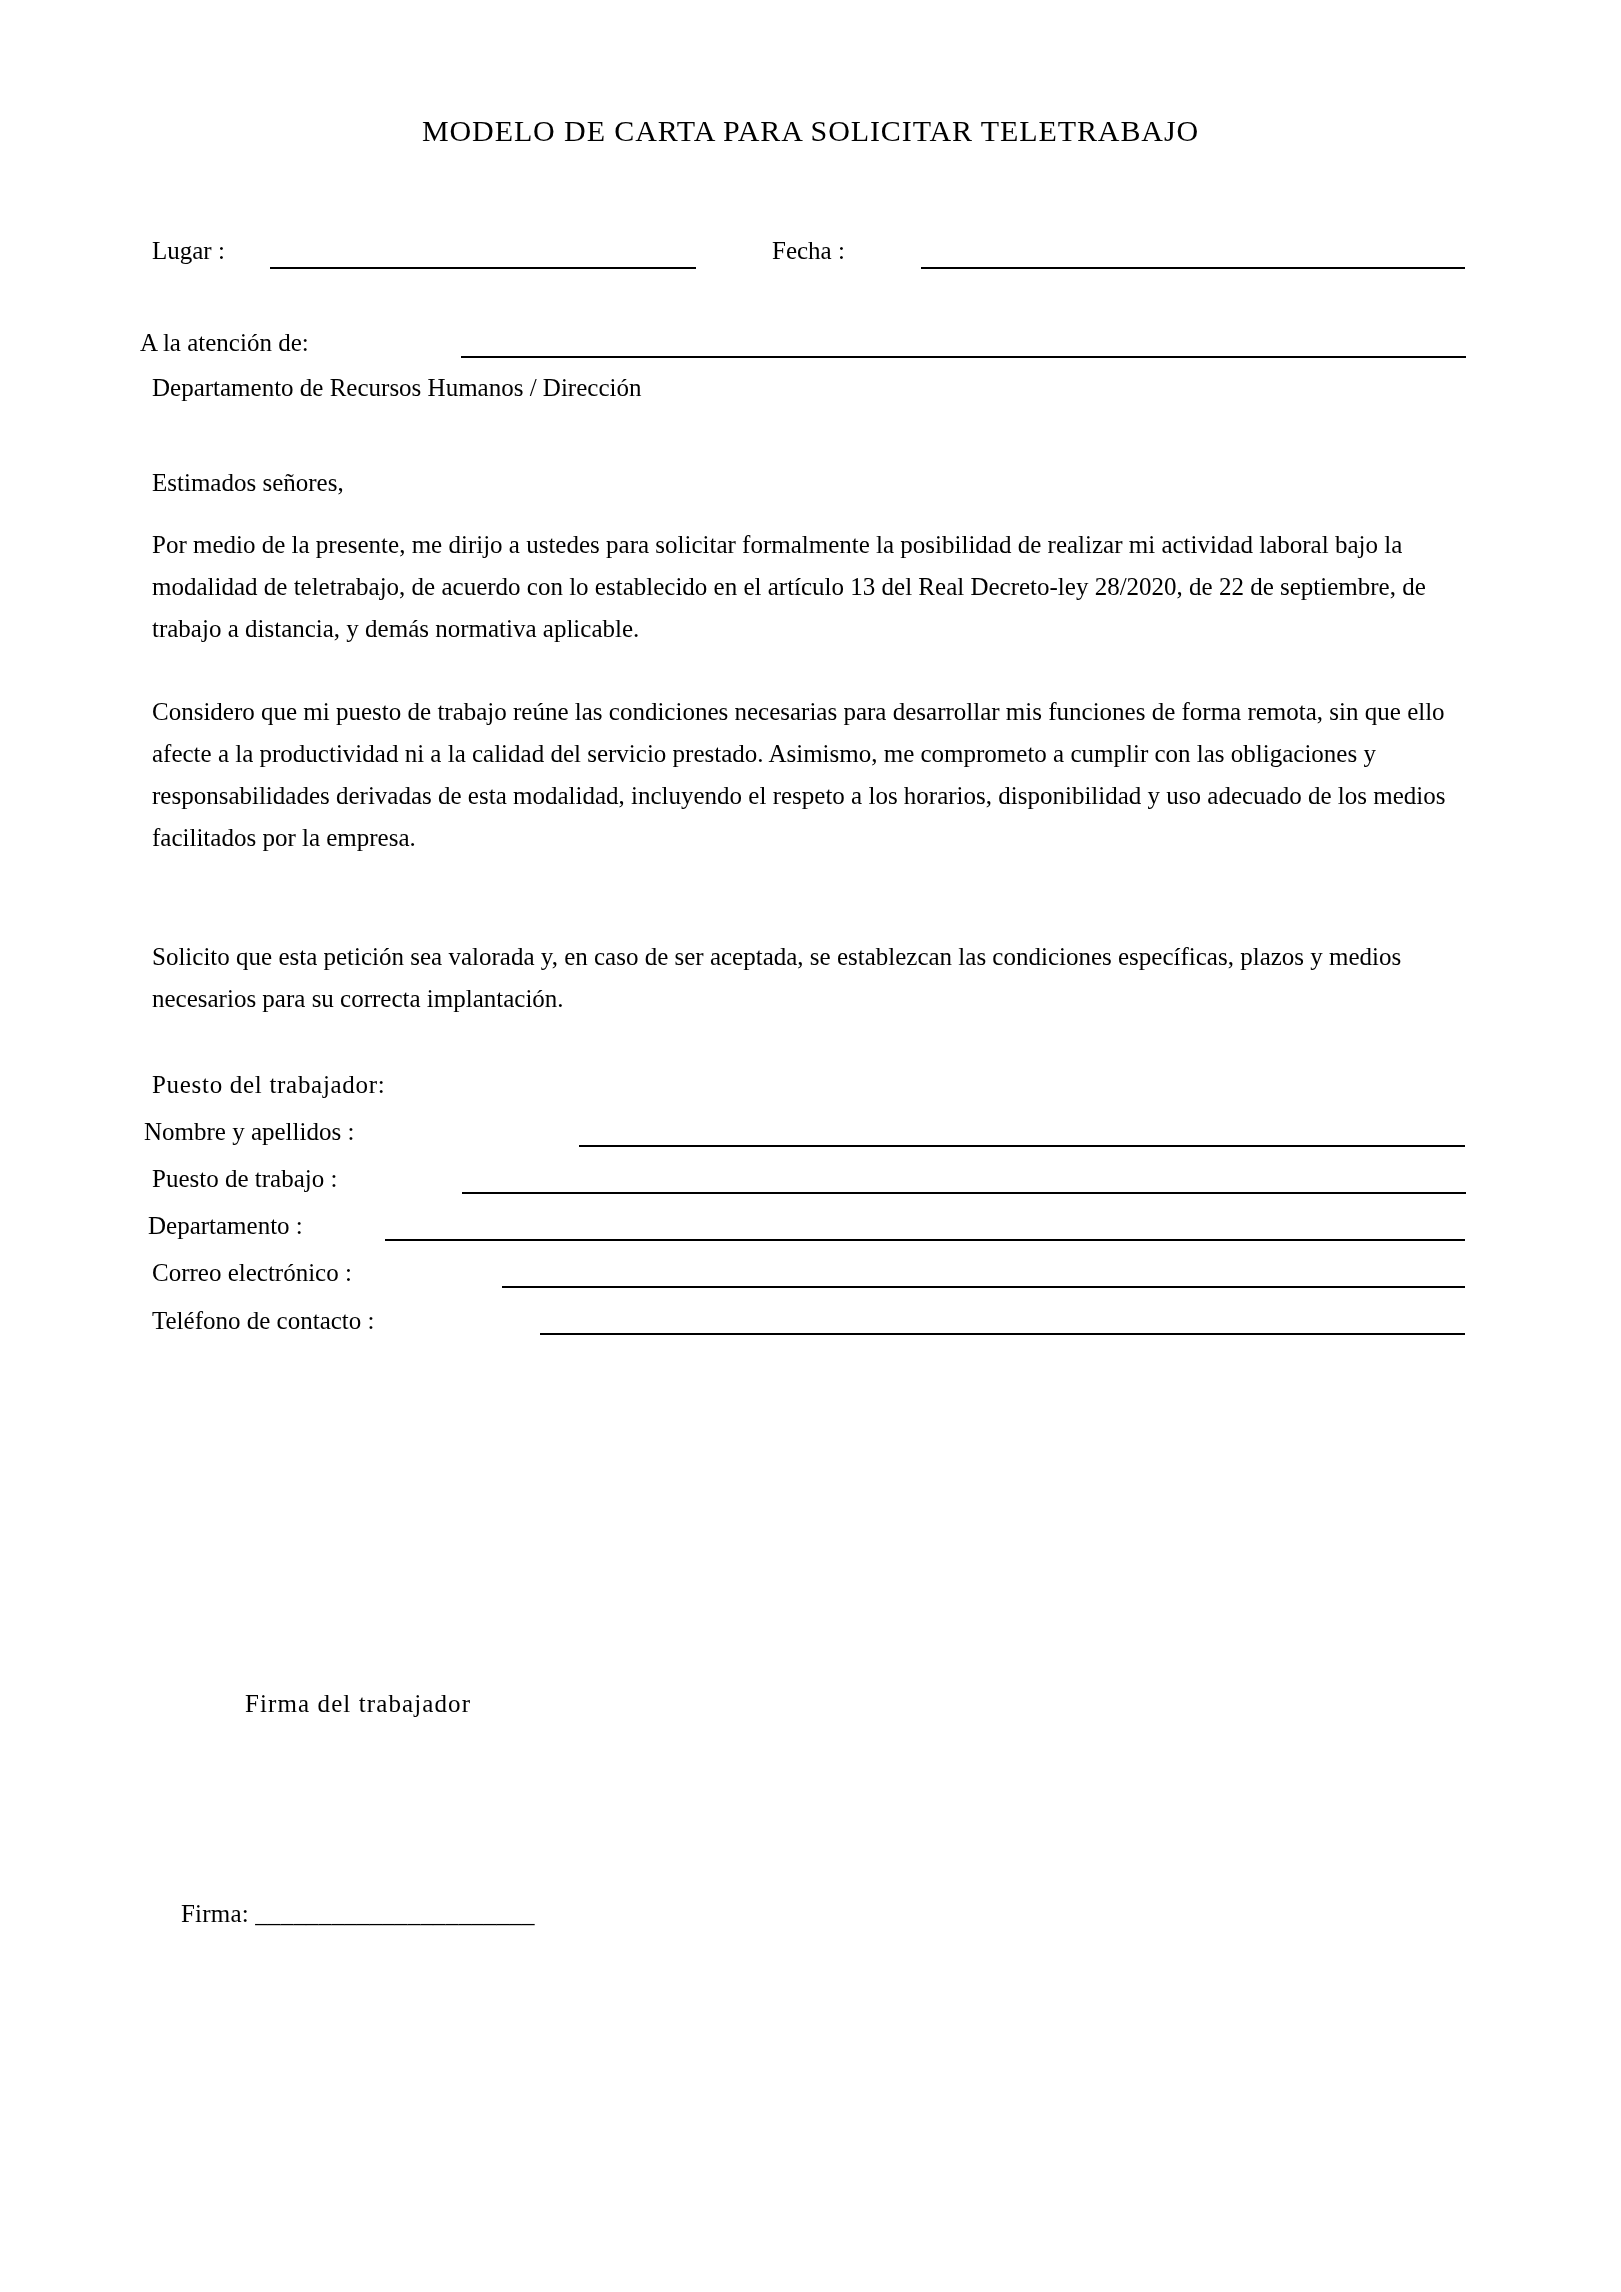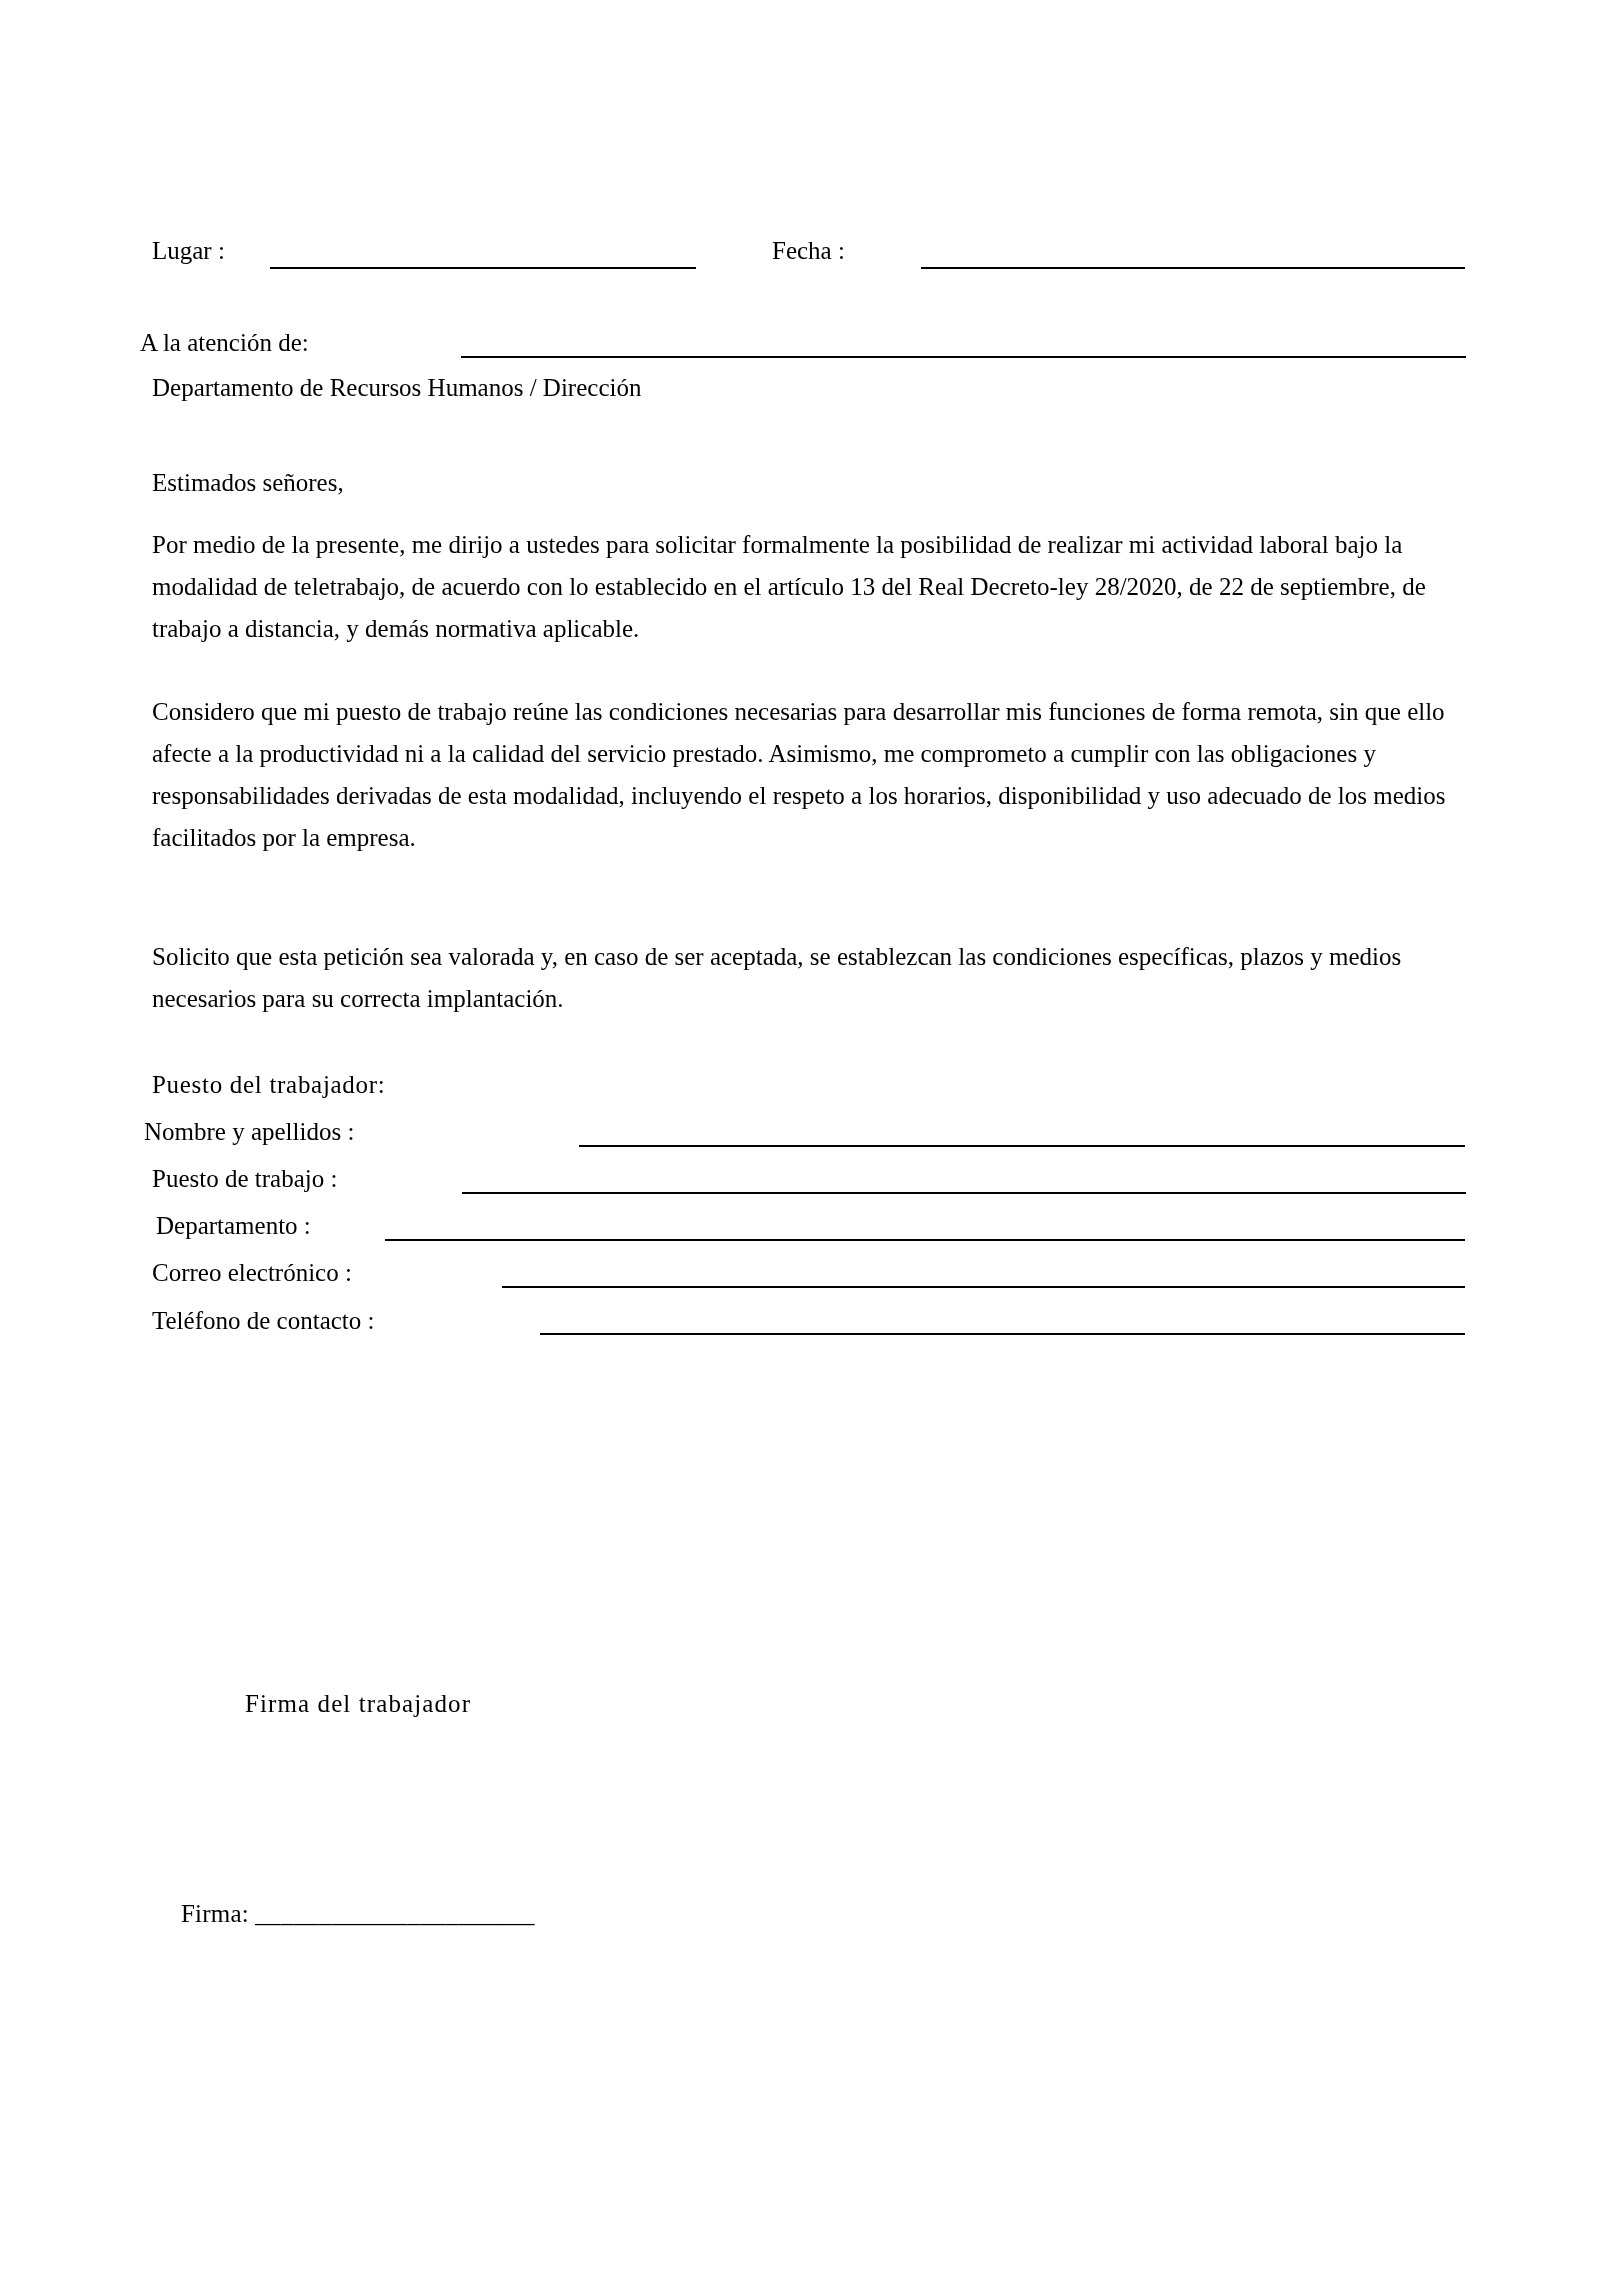--- a/index.html
+++ b/index.html
@@ -68,20 +68,21 @@
 
   .firma-final {
     letter-spacing: 0.2px;
   }
 </style>
 </head>
 <body>
 
 <div id="page">
 
+  <div class="doc-title">MODELO DE CARTA PARA SOLICITAR TELETRABAJO</div>
 
   <div class="abs" style="left:152px; top:238px;">Lugar :</div>
   <div class="rule" style="left:270px; top:267px; width:426px;"></div>
   <div class="abs" style="left:274px; top:238px;"></div>
 
   <div class="abs" style="left:772px; top:238px;">Fecha :</div>
   <div class="rule" style="left:921px; top:267px; width:544px;"></div>
   <div class="abs" style="left:926px; top:238px;"></div>
 
   <div class="abs" style="left:140px; top:330px;">A la atención de:</div>
@@ -101,21 +102,21 @@
   <div class="abs datos-heading" style="left:152px; top:1072px;">Puesto del trabajador:</div>
 
   <div class="abs" style="left:144px; top:1119px;">Nombre y apellidos :</div>
   <div class="rule" style="left:579px; top:1145px; width:886px;"></div>
   <div class="abs" style="left:584px; top:1119px;"></div>
 
   <div class="abs" style="left:152px; top:1166px;">Puesto de trabajo :</div>
   <div class="rule" style="left:462px; top:1192px; width:1004px;"></div>
   <div class="abs" style="left:467px; top:1166px;"></div>
 
-  <div class="abs" style="left:156px; top:1213px;text-align:right;">Departamento :</div>
+  <div class="abs" style="left:148px; top:1213px;text-align:right;">Departamento :</div>
   <div class="rule" style="left:385px; top:1239px; width:1080px;"></div>
   <div class="abs" style="left:390px; top:1213px;"></div>
 
   <div class="abs" style="left:152px; top:1260px;">Correo electrónico :</div>
   <div class="rule" style="left:502px; top:1286px; width:963px;"></div>
   <div class="abs" style="left:507px; top:1260px;"></div>
 
   <div class="abs" style="left:152px; top:1308px;">Teléfono de contacto :</div>
   <div class="rule" style="left:540px; top:1333px; width:925px;"></div>
   <div class="abs" style="left:545px; top:1308px;"></div>

